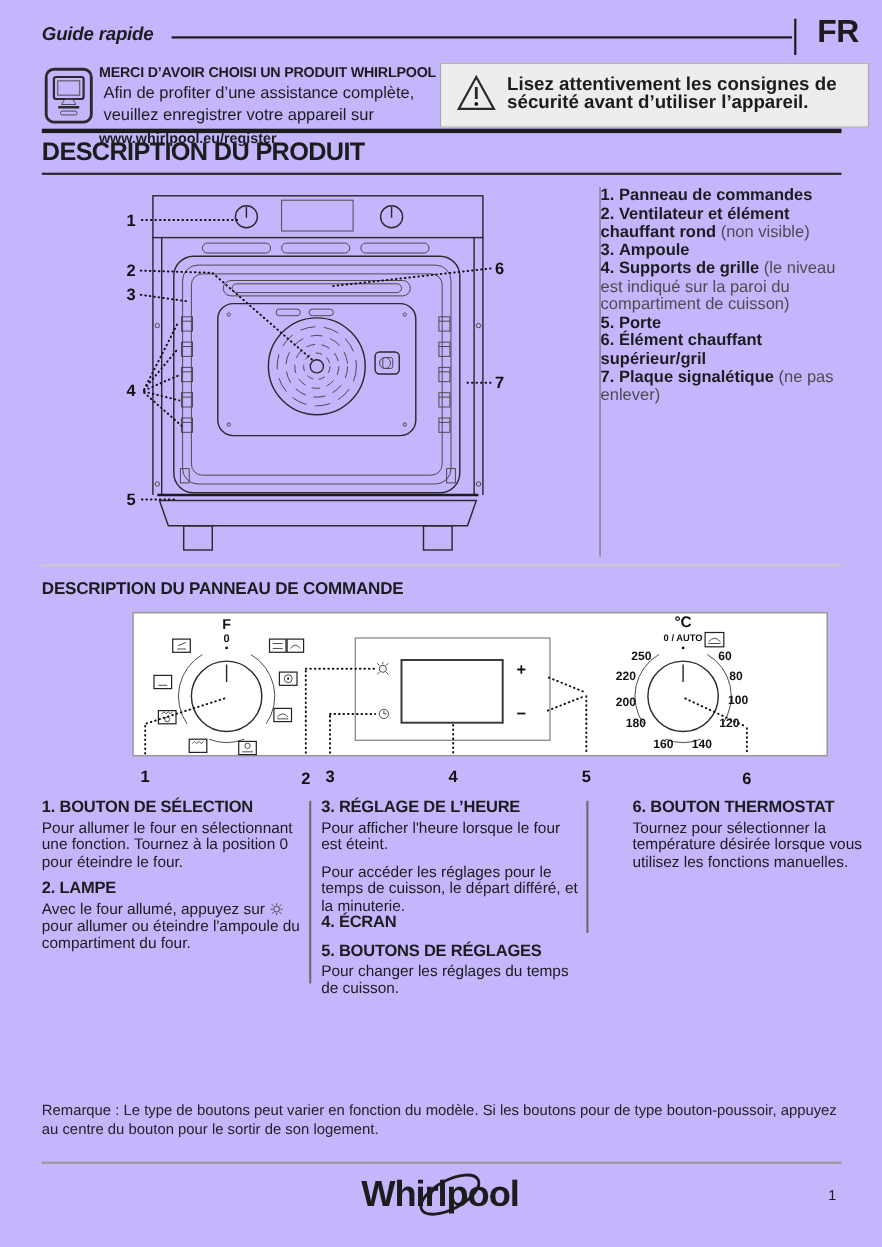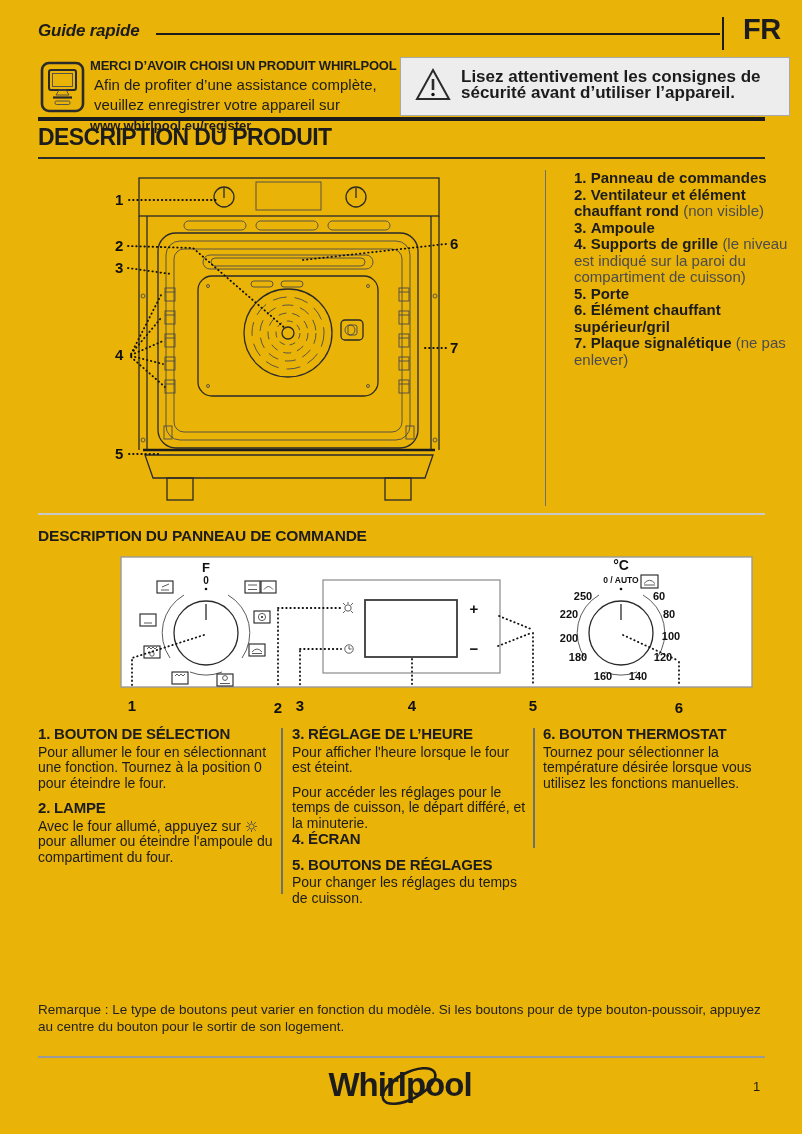--- a/index.html
+++ b/index.html
@@ -1,16 +1,16 @@
 <!DOCTYPE html>
 <html><head>
 <meta charset="utf-8">
 <style>
   html,body{margin:0;padding:0;background:#e8e8e8;}
-  .page{position:relative;width:802px;height:1134px;background:#eab308;margin:0 auto;
+  .page{position:relative;width:802px;height:1134px;background:#c4b5fd;margin:0 auto;
         font-family:"Liberation Sans", sans-serif;color:#1c1c1c;overflow:hidden;}
   .abs{position:absolute;}
 
   
   .guide-label{left:38px;top:21px;font-size:17px;font-weight:bold;font-style:italic;letter-spacing:-0.2px;}
   .header-rule{left:156px;top:33px;width:564px;height:2px;background:#1c1c1c;}
   .header-vbar{left:722px;top:17px;width:2px;height:33px;background:#1c1c1c;}
   .locale{left:743px;top:13px;font-size:29px;font-weight:bold;letter-spacing:-0.5px;}
 
   
@@ -25,36 +25,36 @@
   .warn-tri{position:absolute;left:13px;top:9px;}
   .warn-text{position:absolute;left:60px;top:11px;width:315px;font-size:17px;font-weight:bold;line-height:16px;}
 
   
   .bar-thick{left:38px;top:117px;width:727px;height:4px;background:#1c1c1c;}
   .prod-title{left:38px;top:124px;font-size:23px;font-weight:bold;letter-spacing:-0.6px;}
   .bar-thin{left:38px;top:157px;width:727px;height:2px;background:#2b2b2b;}
 
   
   .oven-svg{left:103px;top:168px;}
-  .legend{left:545px;top:170px;width:222px;height:336px;border-left:1.5px solid #6f6f6f;padding-left:28px;}
+  .legend{left:545px;top:170px;width:222px;height:336px;border-left:1.5px solid #6f6f6f;padding-left:0;}
   .legend-item{font-size:15px;line-height:16.5px;margin:0;}
   .legend-item .num{font-weight:bold;}
   .legend-item .name{font-weight:bold;}
   .legend-item .note{font-weight:normal;color:#4c4c4c;}
   .divider-gray{left:38px;top:513px;width:727px;height:2px;background:#c9c9c9;}
 
   
   .panel-title{left:38px;top:527px;font-size:15.5px;font-weight:bold;letter-spacing:-0.2px;}
   .panel-svg{left:120px;top:554px;}
 
   
   .col{line-height:15.5px;}
   .col1{left:38px;top:726px;width:239px;}
   .col2{left:292px;top:726px;width:236px;}
-  .col3{left:543px;top:726px;width:224px;}
+  .col3{left:575px;top:726px;width:224px;}
   .vline1{left:281px;top:728px;width:1.5px;height:166px;background:#6f6f6f;}
   .vline2{left:533px;top:728px;width:1.5px;height:120px;background:#6f6f6f;}
   .col h3{font-size:15px;font-weight:bold;margin:0 0 3px 0;letter-spacing:-0.2px;}
   .col p{font-size:14px;margin:0 0 9px 0;line-height:15.5px;}
   .inline-icon{display:inline-block;vertical-align:-2px;}
 
   
   .remark{left:38px;top:1002px;width:727px;font-size:13.5px;line-height:16.5px;color:#222;}
   .footer-rule{left:38px;top:1056px;width:727px;height:1.5px;background:#9a9a9a;}
   .logo{left:305px;top:1060px;}

